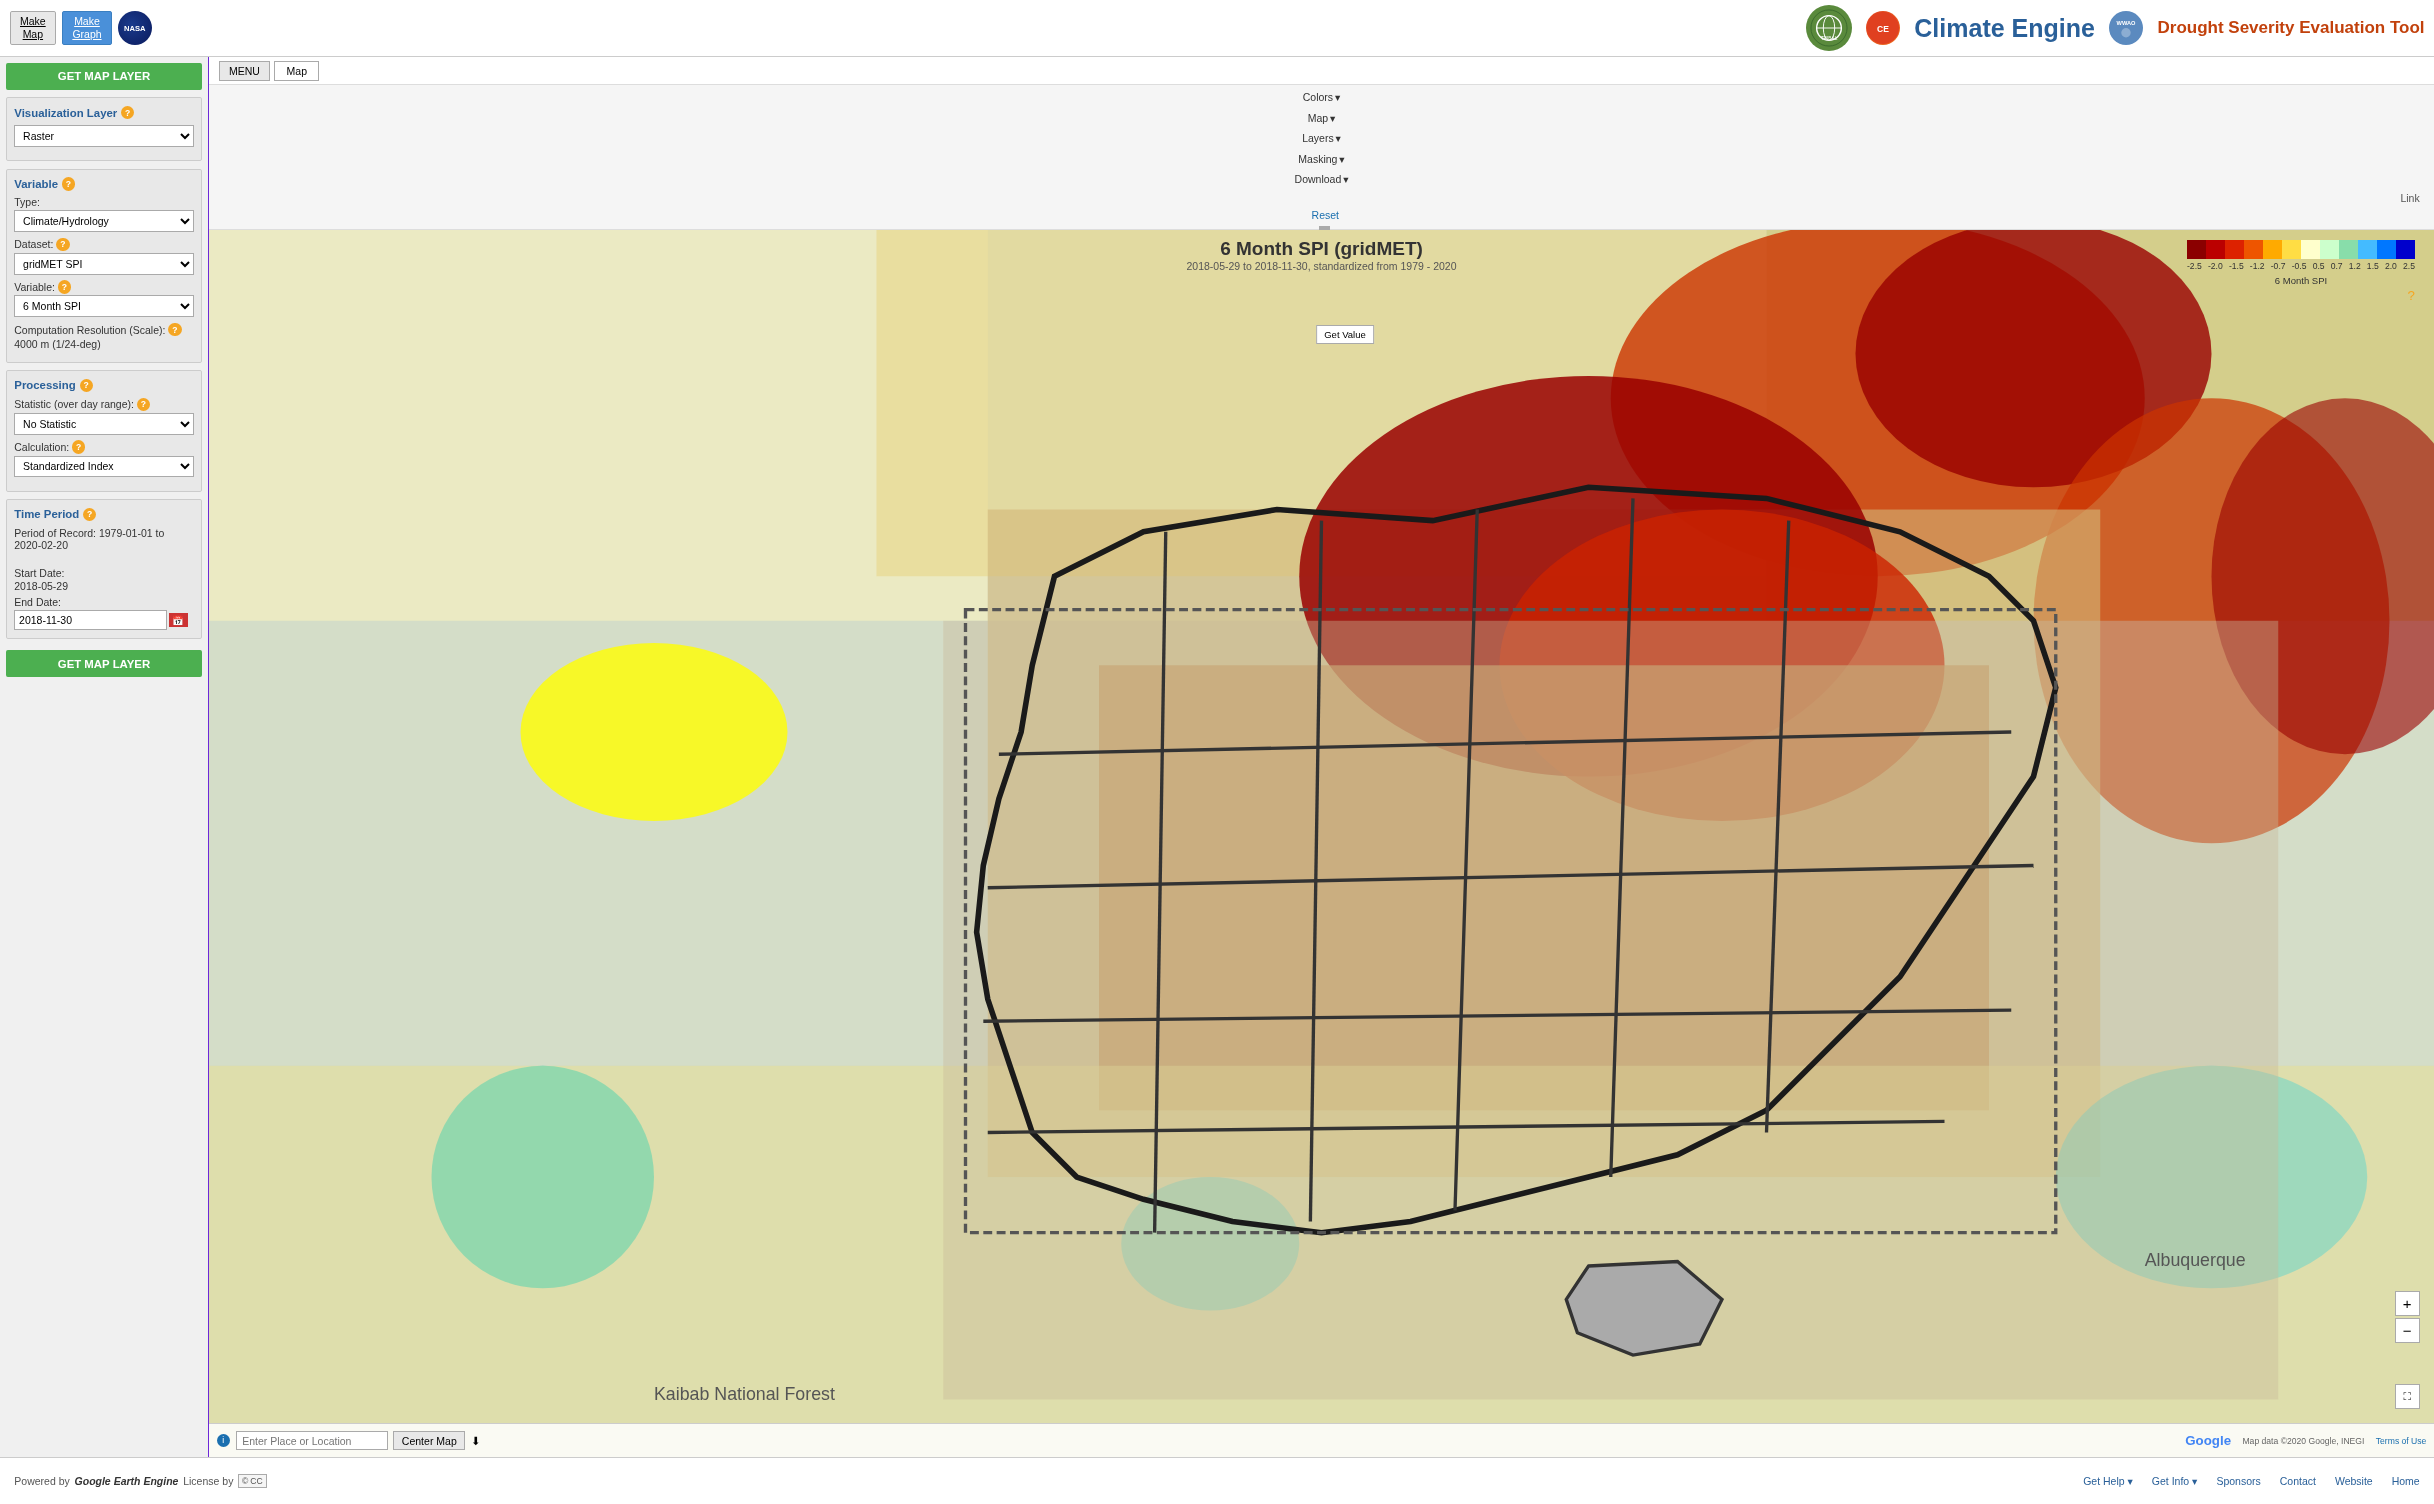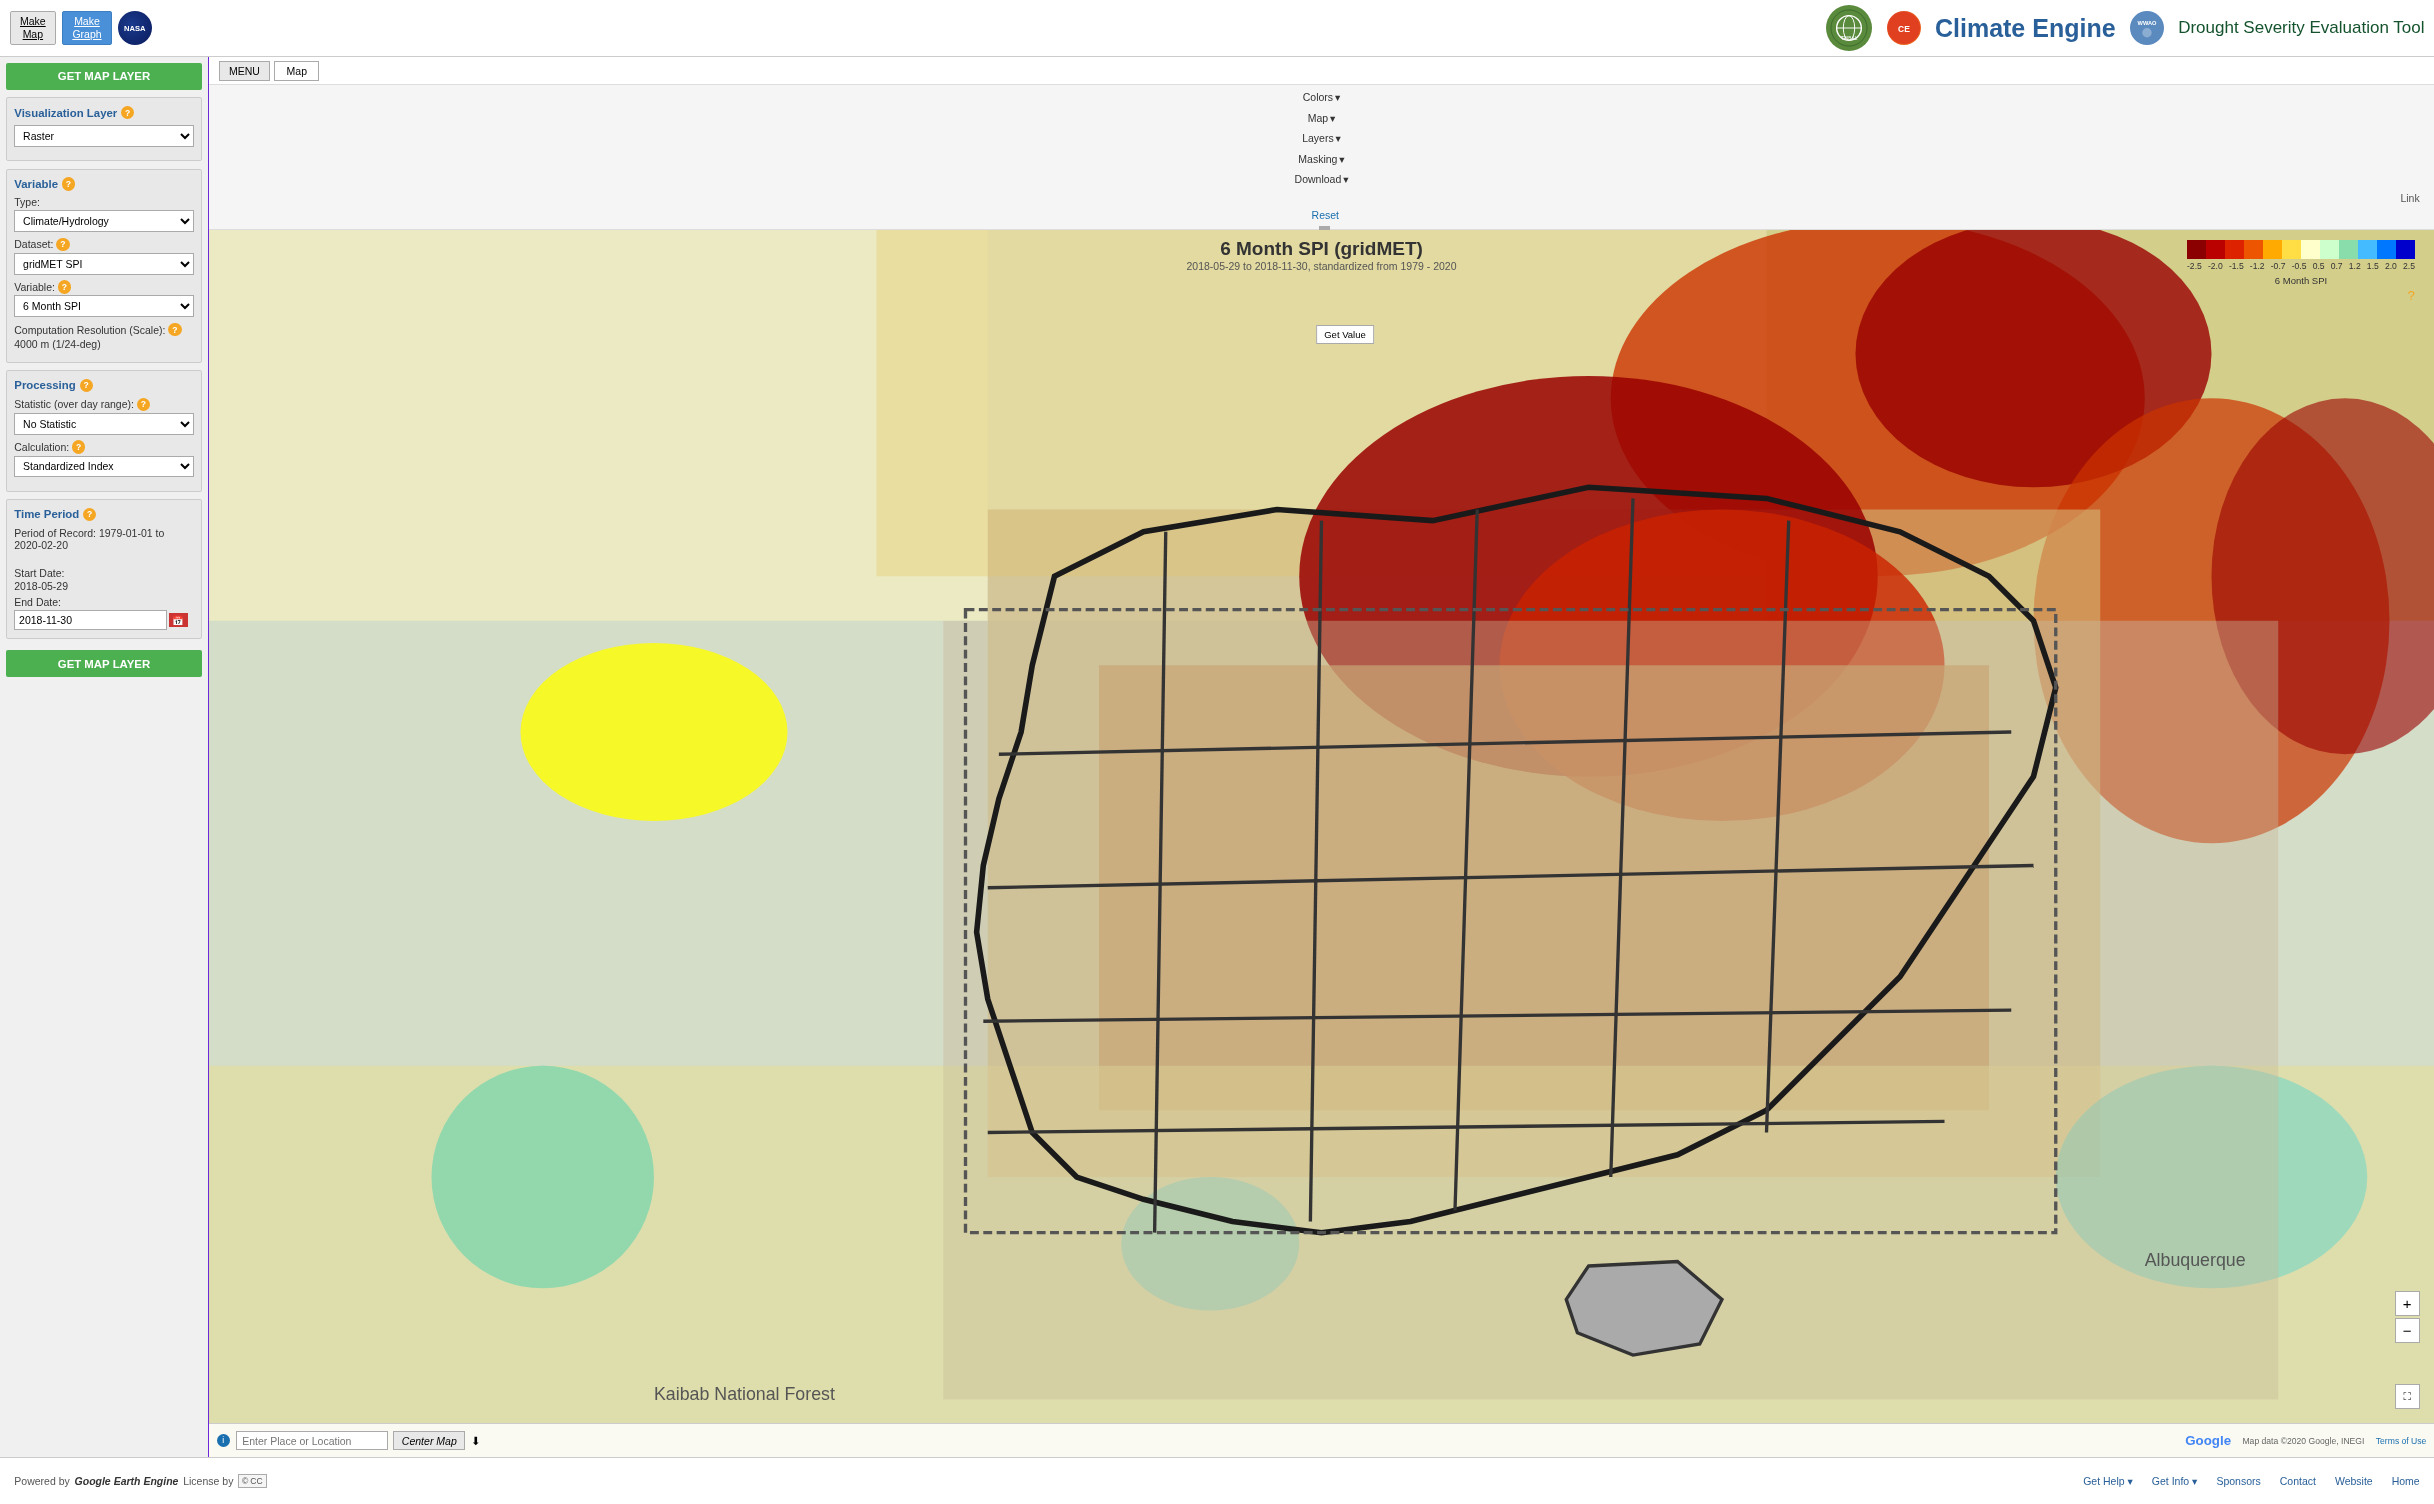--- a/index.html
+++ b/index.html
@@ -10,21 +10,21 @@
     #header-logo-area { display: flex; align-items: center; gap: 5.7px; margin-right: auto; }
     #make-map-btn, #make-graph-btn { padding: 3.8px 9.5px; font-size: 10.5px; cursor: pointer; border: 1px solid #aaa; background: #e8e8e8; border-radius: 1.9px; text-decoration: underline; }
     #make-graph-btn { background: #4a90d9; color: #fff; border-color: #3a7fc1; }
     .nasa-logo { width: 34px; height: 34px; border-radius: 50%; background: radial-gradient(circle at 40% 40%, #1a3a8c, #0a1a5c); display: flex; align-items: center; justify-content: center; color: #fff; font-size: 7.6px; font-weight: bold; }
 
     #header-right { display: flex; align-items: center; gap: 14.3px; margin-left: auto; }
     .org-logo { width: 46px; height: 46px; border-radius: 50%; background: #5a8a3c; display: flex; align-items: center; justify-content: center; color: #fff; font-size: 6.7px; text-align: center; }
     .ce-logo { width: 34px; height: 34px; border-radius: 50%; background: linear-gradient(135deg, #e04020, #f07020); display: flex; align-items: center; justify-content: center; color: #fff; font-size: 6.7px; }
     .ce-title { font-size: 25px; font-weight: bold; color: #2a6099; }
     .wwao-logo { width: 34px; height: 34px; border-radius: 50%; background: #5b8abf; display: flex; align-items: center; justify-content: center; color: #fff; font-size: 6.7px; font-weight: bold; }
-    .dset-title { font-size: 17px; color: #14532d; font-weight: normal; }
+    .dset-title { font-size: 17px; color: #c2410c; font-weight: bold; }
 
     
     #main { display: flex; flex: 1; overflow: hidden; }
 
     
     #left-panel { width: 209px; background: #f0f0f0; border-right: 1px solid #6d28d9; overflow-y: auto; padding: 5.7px; flex-shrink: 0; }
     .get-map-btn { width: 100%; background: #4caf50; color: #fff; border: none; padding: 7.6px; font-size: 11.4px; font-weight: bold; cursor: pointer; margin-bottom: 7.6px; border-radius: 1.9px; }
     .section { background: #e8e8e8; border: 1px solid #ccc; padding: 7.6px; margin-bottom: 7.6px; border-radius: 1.9px; }
     .section-title { color: #2a6099; font-weight: bold; font-size: 11.4px; margin-bottom: 5.7px; display: flex; align-items: center; gap: 3.8px; }
     .help-icon { width: 13.3px; height: 13.3px; border-radius: 50%; background: #f5a623; color: #fff; font-size: 8.6px; display: inline-flex; align-items: center; justify-content: center; font-weight: bold; cursor: pointer; }
@@ -60,21 +60,21 @@
     
     .get-value-btn { position: absolute; top: 95px; left: 50%; transform: translateX(-10%); z-index: 20; background: #fff; border: 1px solid #aaa; padding: 2.9px 7.6px; font-size: 9.5px; cursor: pointer; }
 
     
     .map-controls { position: absolute; right: 14.3px; bottom: 114px; z-index: 20; display: flex; flex-direction: column; gap: 1.9px; }
     .map-ctrl-btn { width: 25px; height: 25px; background: #fff; border: 1px solid #aaa; font-size: 15px; cursor: pointer; display: flex; align-items: center; justify-content: center; }
 
     
     .map-bottom { position: absolute; bottom: 0; left: 0; right: 0; background: rgba(255,255,255,0.85); border-top: 1px solid #ccc; display: flex; align-items: center; padding: 3.8px 7.6px; gap: 5.7px; z-index: 20; height: 34px; }
     .location-input { padding: 2.9px 5.7px; font-size: 10.5px; border: 1px solid #aaa; width: 152px; }
-    .center-map-btn { padding: 2.9px 7.6px; font-size: 10.5px; background: #e8e8e8; border: 1px solid #aaa; cursor: pointer; font-style: italic; }
+    .center-map-btn { padding: 2.9px 7.6px; font-size: 10.5px; background: #e8e8e8; border: 1px solid #aaa; cursor: pointer; }
     .google-logo { font-size: 13.3px; color: #4285f4; font-weight: bold; margin-left: auto; }
     .map-attribution { font-size: 8.6px; color: #666; margin-left: 5.7px; }
 
     
     #footer { background: #fff; border-top: 1px solid #ccc; display: flex; align-items: center; justify-content: space-between; padding: 5.7px 14.3px; height: 47px; }
     .footer-left { font-size: 10.5px; color: #555; display: flex; align-items: center; gap: 4.8px; }
     .footer-right { display: flex; gap: 19px; }
     .footer-link { font-size: 10.5px; color: #2a6099; cursor: pointer; }
     .cc-badge { display: inline-flex; align-items: center; gap: 1.9px; font-size: 8.6px; border: 1px solid #aaa; padding: 1px 2.9px; background: #f5f5f5; }
 

